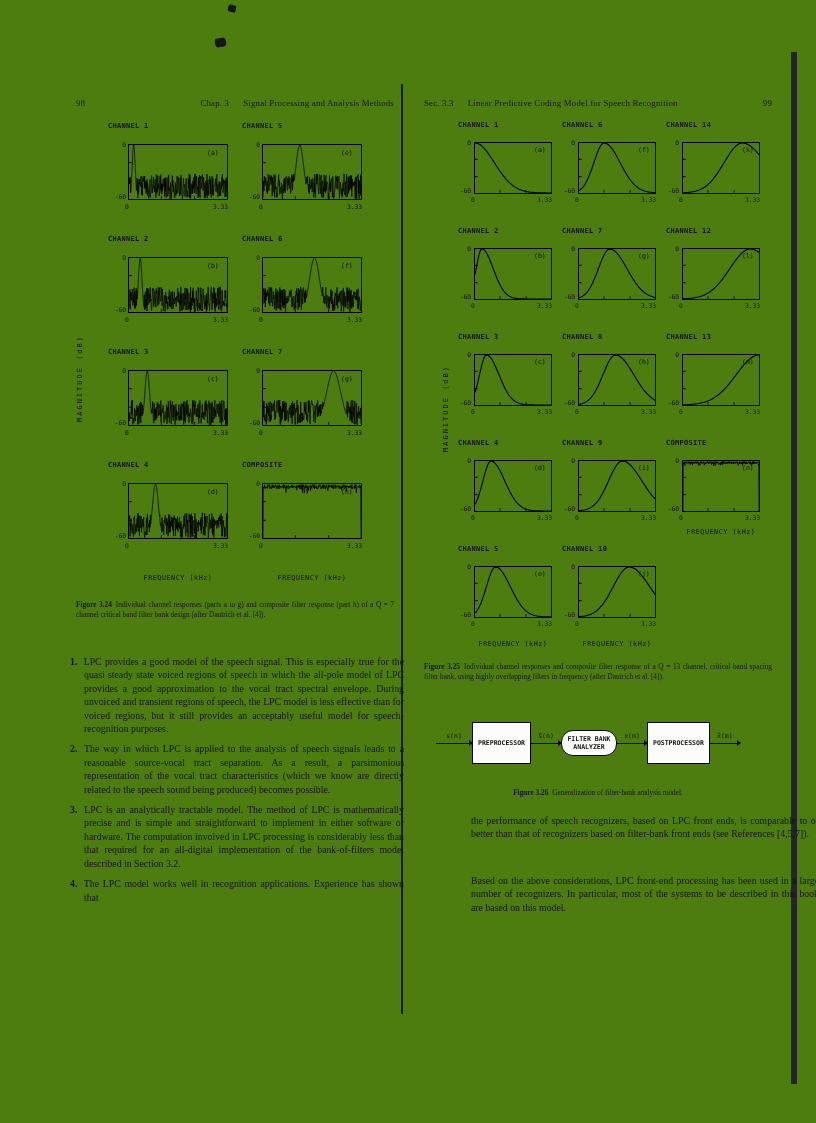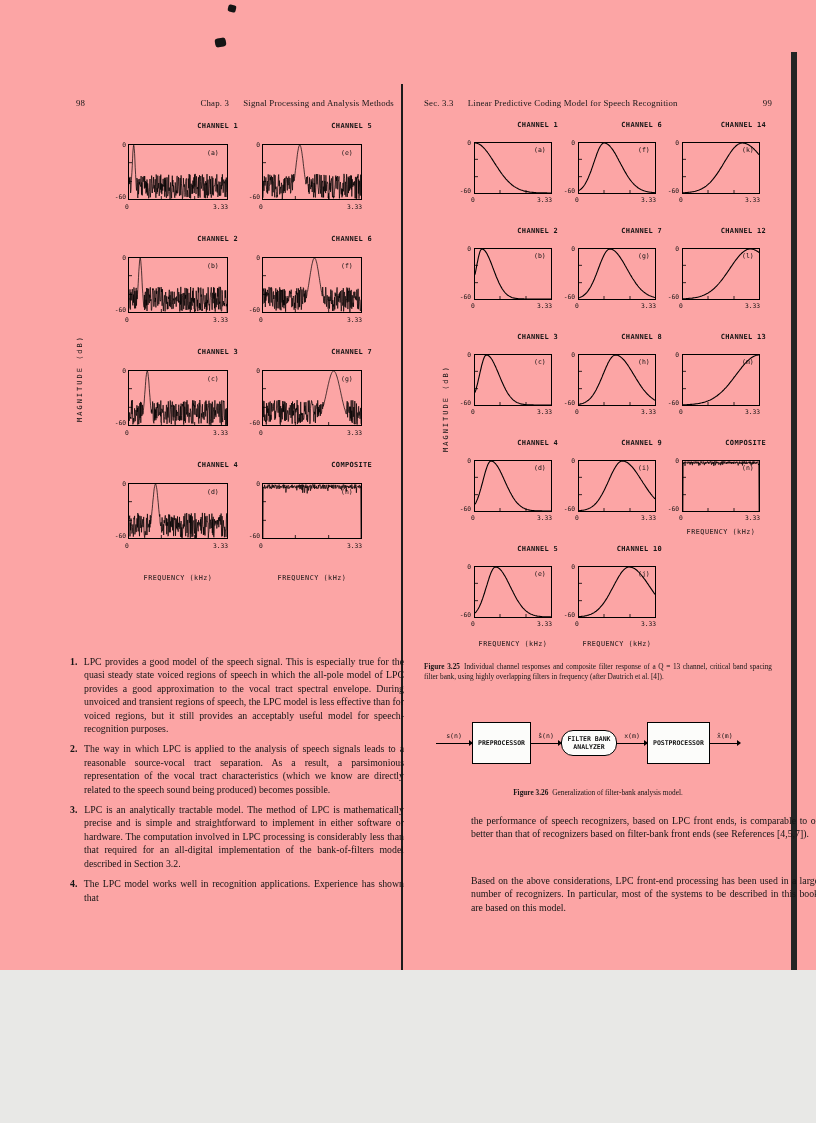--- a/index.html
+++ b/index.html
@@ -1,39 +1,39 @@
 <!DOCTYPE html>
 <html><head>
 <meta charset="utf-8">
 <title>Scanned Book Pages 98-99</title>
 <style>
   html,body{margin:0;padding:0;background:#e8e8e6;}
   #page-root{
-    position:relative; width:816px; height:970px; margin:0 auto;
-    background:#fca5a5; overflow:hidden;
+    position:relative; width:816px; height:1123px; margin:0 auto;
+    background:#4d7c0f; overflow:hidden;
     font-family:"Liberation Serif", serif; color:#141414;
   }
   
   .gutter-line{position:absolute; left:401px; top:84px; width:2px; height:930px; background:#1b1b1b;}
   .edge-bar{position:absolute; left:791px; top:52px; width:6px; height:1032px; background:#242424;}
   .scan-mark1{position:absolute; left:228px; top:5px; width:8px; height:7px; background:#151515; border-radius:2px; transform:rotate(14deg);}
   .scan-mark2{position:absolute; left:215px; top:38px; width:11px; height:9px; background:#151515; border-radius:3px; transform:rotate(-9deg);}
   
   .runhead{position:absolute; display:flex; font-size:8.8px; letter-spacing:.2px; color:#171717;}
   #runhead-left{left:76px; top:98px; width:318px;}
   #runhead-left .spacer{flex:1;}
   #runhead-right{left:424px; top:98px; width:348px;}
   #runhead-right .spacer{flex:1;}
   .runhead .gap{margin-left:14px;}
   
   .plot-grid{position:absolute; display:grid;}
   #grid-324{left:104px; top:118px; grid-template-columns:134px 134px; grid-auto-rows:113px;}
   #grid-325{left:454px; top:118px; grid-template-columns:104px 104px 104px; grid-auto-rows:106px;}
   .plot-cell{position:relative;}
-  .plot-title{position:absolute; left:4px; right:0; text-align:right; font:bold 7px "DejaVu Sans Mono", monospace; letter-spacing:.3px; white-space:nowrap;}
+  .plot-title{position:absolute; left:4px; right:0; text-align:left; font:bold 7px "DejaVu Sans Mono", monospace; letter-spacing:.3px; white-space:nowrap;}
   .plot-body{position:absolute; inset:0;}
   .ax{position:absolute; font:6.3px "DejaVu Sans Mono", monospace; color:#111;}
   .letter{position:absolute; font:6.5px "DejaVu Sans Mono", monospace; color:#111;}
   .plot-body svg{position:absolute;}
   
   #grid-324 .plot-title{top:4px;}
   #grid-324 svg{left:24px; top:26px;}
   #grid-324 .ytop{left:2px; top:23px; width:20px; text-align:right;}
   #grid-324 .ybot{left:2px; top:75px; width:20px; text-align:right;}
   #grid-324 .xleft{left:21px; top:85px;}
@@ -240,20 +240,23 @@
             <line x1="1" y1="37.33333333333333" x2="4" y2="37.33333333333333" stroke="#000" stroke-width="0.8"></line>
             <path d="M1.0,55.0L1.3,5.7L1.7,3.9L2.0,5.3L2.3,4.2L2.6,1.9L3.0,5.4L3.3,5.7L3.6,4.9L3.9,3.7L4.3,4.9L4.6,5.0L4.9,4.3L5.3,2.7L5.6,5.3L5.9,4.2L6.2,1.6L6.6,2.0L6.9,3.6L7.2,3.5L7.6,1.6L7.9,5.5L8.2,4.0L8.5,5.1L8.9,3.4L9.2,5.2L9.5,5.9L9.8,4.2L10.2,1.5L10.5,4.5L10.8,2.9L11.2,2.0L11.5,4.4L11.8,2.7L12.1,4.5L12.5,4.8L12.8,3.3L13.1,1.7L13.5,2.6L13.8,2.1L14.1,3.6L14.4,5.7L14.8,5.4L15.1,2.4L15.4,4.1L15.7,4.1L16.1,5.8L16.4,3.4L16.7,4.0L17.1,1.6L17.4,3.2L17.7,5.8L18.0,3.9L18.4,3.0L18.7,4.5L19.0,3.9L19.4,3.4L19.7,4.5L20.0,3.6L20.3,3.3L20.7,2.2L21.0,2.4L21.3,5.2L21.6,1.5L22.0,5.3L22.3,4.9L22.6,2.0L23.0,2.0L23.3,4.9L23.6,4.0L23.9,9.5L24.3,5.8L24.6,2.7L24.9,4.4L25.3,5.4L25.6,3.1L25.9,2.4L26.2,2.8L26.6,2.4L26.9,5.9L27.2,4.4L27.5,4.0L27.9,4.7L28.2,3.0L28.5,3.4L28.9,4.2L29.2,3.0L29.5,2.3L29.8,4.6L30.2,1.7L30.5,4.8L30.8,5.1L31.2,3.0L31.5,4.4L31.8,3.6L32.1,2.8L32.5,2.7L32.8,3.5L33.1,3.3L33.4,5.1L33.8,4.7L34.1,5.1L34.4,2.6L34.8,7.3L35.1,4.7L35.4,3.7L35.7,2.6L36.1,4.7L36.4,2.4L36.7,3.9L37.1,4.1L37.4,1.6L37.7,5.9L38.0,5.7L38.4,2.0L38.7,4.9L39.0,5.9L39.3,1.8L39.7,3.6L40.0,7.1L40.3,1.5L40.7,9.8L41.0,3.3L41.3,1.8L41.6,3.8L42.0,2.6L42.3,9.2L42.6,9.7L43.0,3.3L43.3,3.2L43.6,4.9L43.9,1.5L44.3,4.1L44.6,5.0L44.9,3.3L45.2,10.4L45.6,2.7L45.9,3.1L46.2,4.6L46.6,7.5L46.9,3.4L47.2,4.2L47.5,3.5L47.9,2.7L48.2,1.9L48.5,7.7L48.9,5.4L49.2,2.6L49.5,4.3L49.8,5.5L50.2,2.6L50.5,1.5L50.8,1.7L51.1,2.0L51.5,4.7L51.8,1.5L52.1,1.7L52.5,5.9L52.8,1.6L53.1,5.0L53.4,4.2L53.8,4.7L54.1,5.4L54.4,2.9L54.8,5.5L55.1,4.6L55.4,4.8L55.7,5.5L56.1,5.7L56.4,2.0L56.7,4.6L57.0,2.7L57.4,1.8L57.7,2.5L58.0,1.6L58.4,2.7L58.7,2.7L59.0,5.9L59.3,3.5L59.7,4.6L60.0,3.7L60.3,3.7L60.7,1.9L61.0,5.5L61.3,1.7L61.6,2.4L62.0,5.6L62.3,3.6L62.6,2.0L62.9,3.8L63.3,5.8L63.6,5.2L63.9,2.7L64.3,1.9L64.6,4.0L64.9,5.3L65.2,5.6L65.6,4.8L65.9,7.8L66.2,1.8L66.6,5.0L66.9,1.9L67.2,3.6L67.5,2.6L67.9,4.0L68.2,3.2L68.5,3.8L68.8,3.2L69.2,1.8L69.5,4.9L69.8,2.7L70.2,5.0L70.5,3.7L70.8,1.9L71.1,5.8L71.5,4.5L71.8,1.8L72.1,2.6L72.5,2.9L72.8,3.2L73.1,5.6L73.4,1.9L73.8,4.5L74.1,5.1L74.4,5.1L74.7,4.7L75.1,2.2L75.4,3.3L75.7,3.5L76.1,2.4L76.4,3.9L76.7,4.1L77.0,5.5L77.4,2.8L77.7,2.6L78.0,4.9L78.4,5.9L78.7,3.9L79.0,3.2L79.3,2.9L79.7,7.3L80.0,3.7L80.3,2.6L80.6,4.5L81.0,4.5L81.3,1.5L81.6,2.5L82.0,4.6L82.3,5.8L82.6,2.1L82.9,2.3L83.3,2.5L83.6,4.8L83.9,2.2L84.3,8.4L84.6,4.5L84.9,3.0L85.2,3.9L85.6,2.8L85.9,3.5L86.2,3.6L86.5,5.1L86.9,3.0L87.2,4.7L87.5,5.0L87.9,3.8L88.2,2.3L88.5,4.2L88.8,2.5L89.2,5.5L89.5,5.4L89.8,1.5L90.2,3.3L90.5,5.8L90.8,4.6L91.1,4.0L91.5,3.9L91.8,3.6L92.1,3.5L92.4,5.5L92.8,1.5L93.1,4.8L93.4,5.1L93.8,1.6L94.1,3.2L94.4,9.8L94.7,4.5L95.1,4.3L95.4,3.9L95.7,3.2L96.1,3.6L96.4,2.9L96.7,4.6L97.0,3.0L97.4,2.1L97.7,2.2L98.0,5.3L98.3,2.8L98.7,5.6L99.0,55.0" fill="none" stroke="#000" stroke-width="0.7"></path>
           </svg>
         </div>
       </div>
     </div>
   <div class="ylabel-rot" style="left:76px; top:252px; height:170px;">MAGNITUDE (dB)</div>
   <div class="freq-label" style="left:128px; top:574px; width:100px;">FREQUENCY (kHz)</div>
   <div class="freq-label" style="left:262px; top:574px; width:100px;">FREQUENCY (kHz)</div>
 
+  <div class="caption" style="left:76px; top:600px; width:318px;">
+    <b>Figure 3.24</b><span>Individual channel responses (parts a to g) and composite filter response (part h) of a Q = 7 channel critical band filter bank design (after Dautrich et al. [4]).</span>
+  </div>
 
   <div id="list-container">
       <div class="list-item"><span class="num">1.</span><span class="itext"> LPC provides a good model of the speech signal. This is especially true for the quasi steady state voiced regions of speech in which the all-pole model of LPC provides a good approximation to the vocal tract spectral envelope. During unvoiced and transient regions of speech, the LPC model is less effective than for voiced regions, but it still provides an acceptably useful model for speech-recognition purposes.</span></div>
       <div class="list-item"><span class="num">2.</span><span class="itext"> The way in which LPC is applied to the analysis of speech signals leads to a reasonable source-vocal tract separation. As a result, a parsimonious representation of the vocal tract characteristics (which we know are directly related to the speech sound being produced) becomes possible.</span></div>
       <div class="list-item"><span class="num">3.</span><span class="itext"> LPC is an analytically tractable model. The method of LPC is mathematically precise and is simple and straightforward to implement in either software or hardware. The computation involved in LPC processing is considerably less than that required for an all-digital implementation of the bank-of-filters model described in Section 3.2.</span></div>
       <div class="list-item"><span class="num">4.</span><span class="itext"> The LPC model works well in recognition applications. Experience has shown that</span></div>
     </div>
 
   <div class="plot-grid" id="grid-325">
       <div class="plot-cell">

